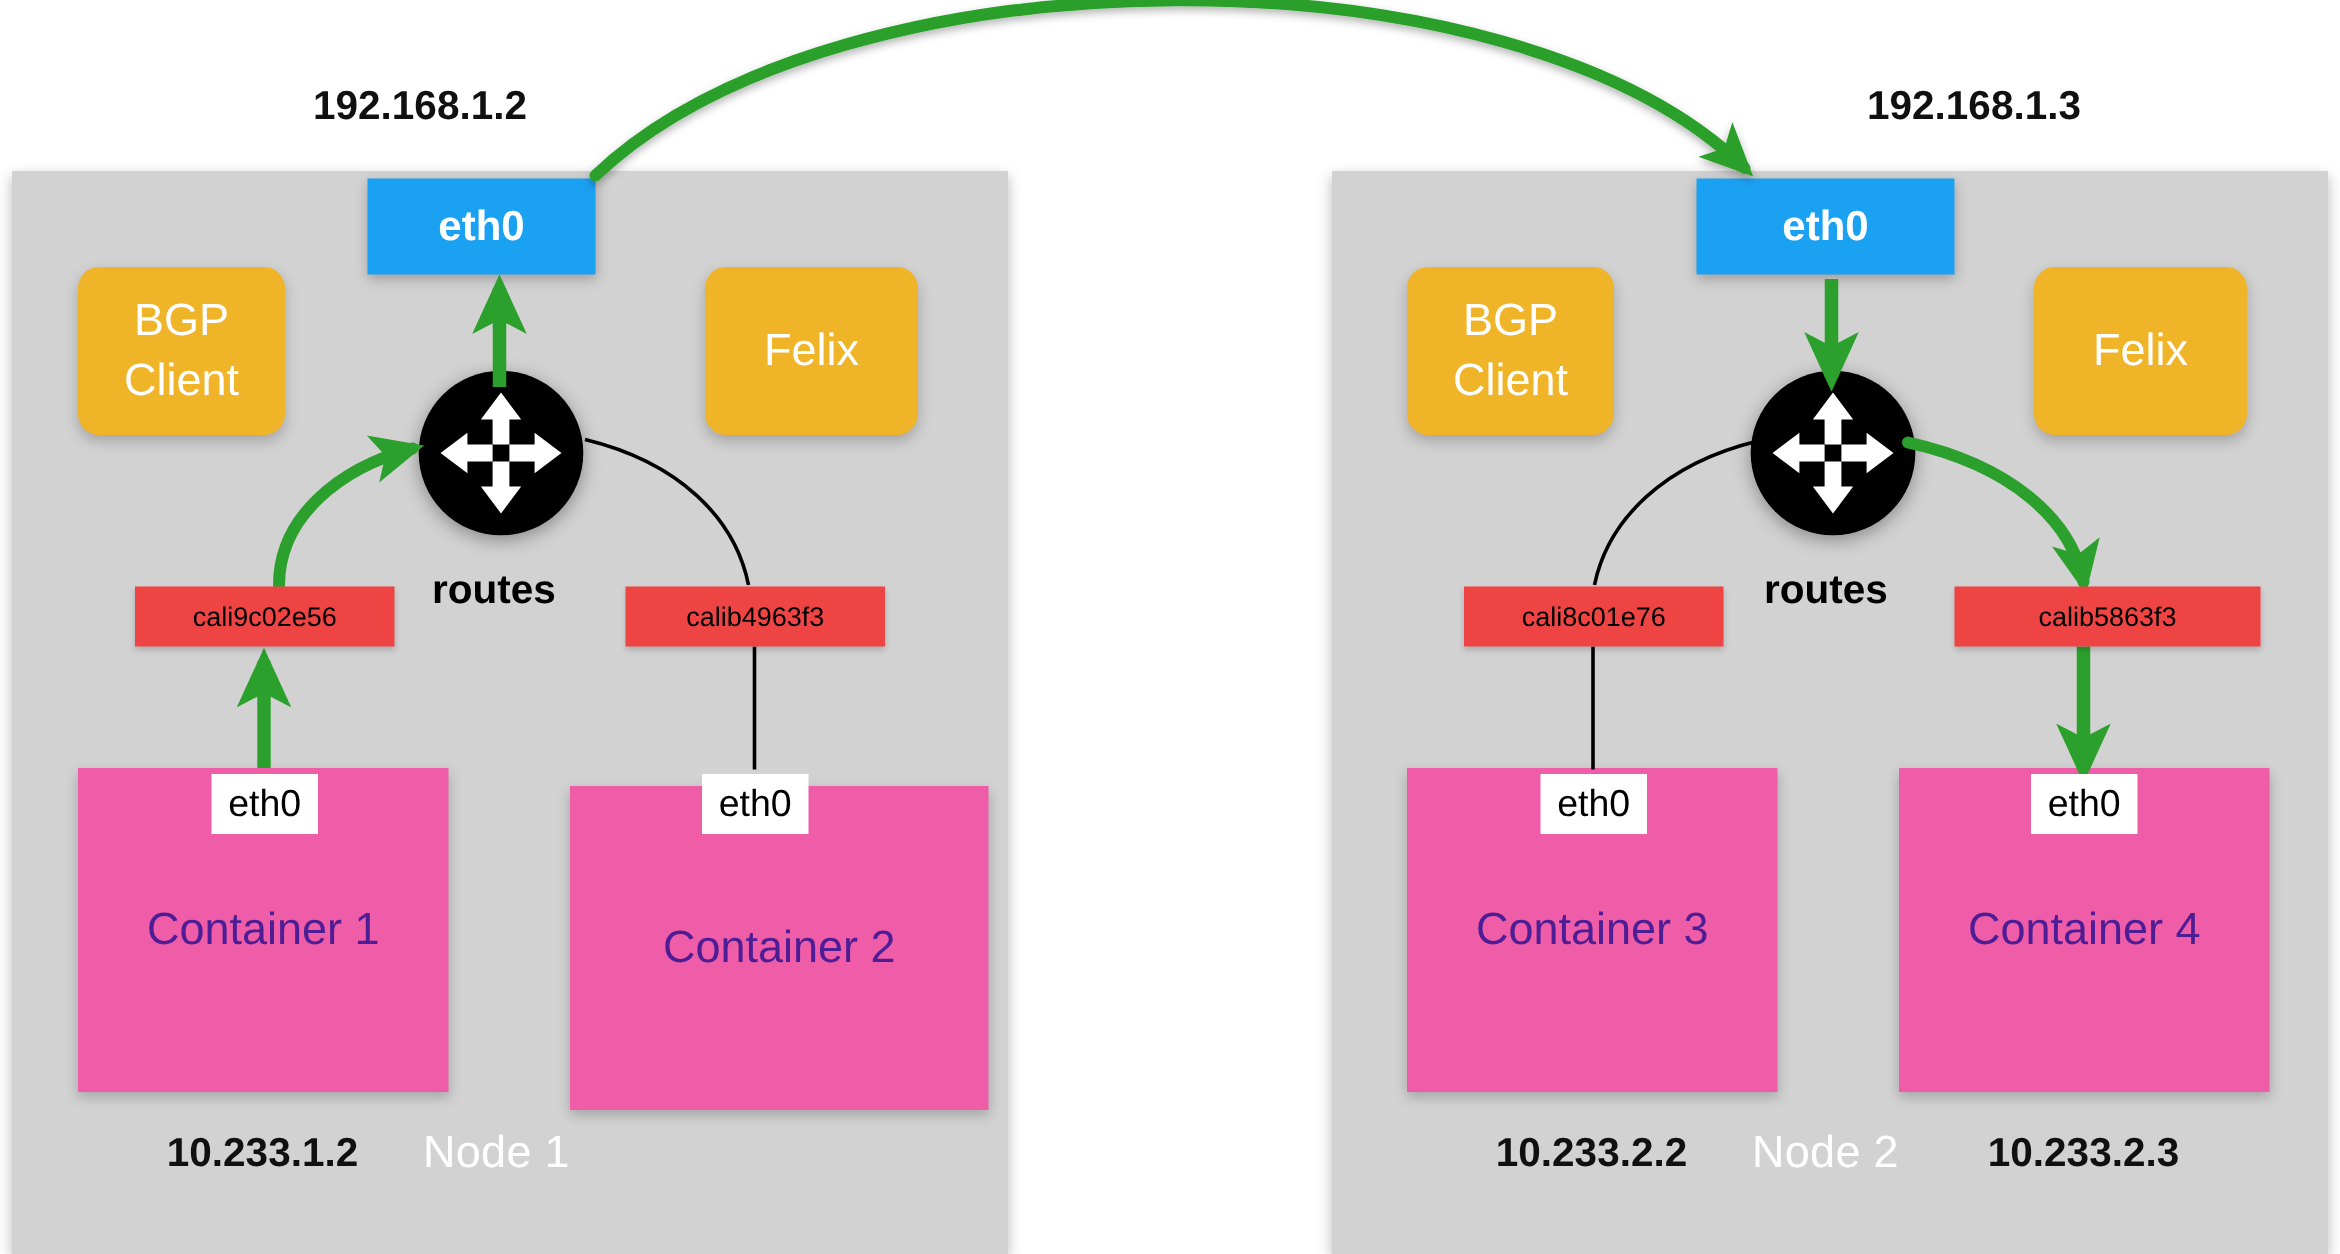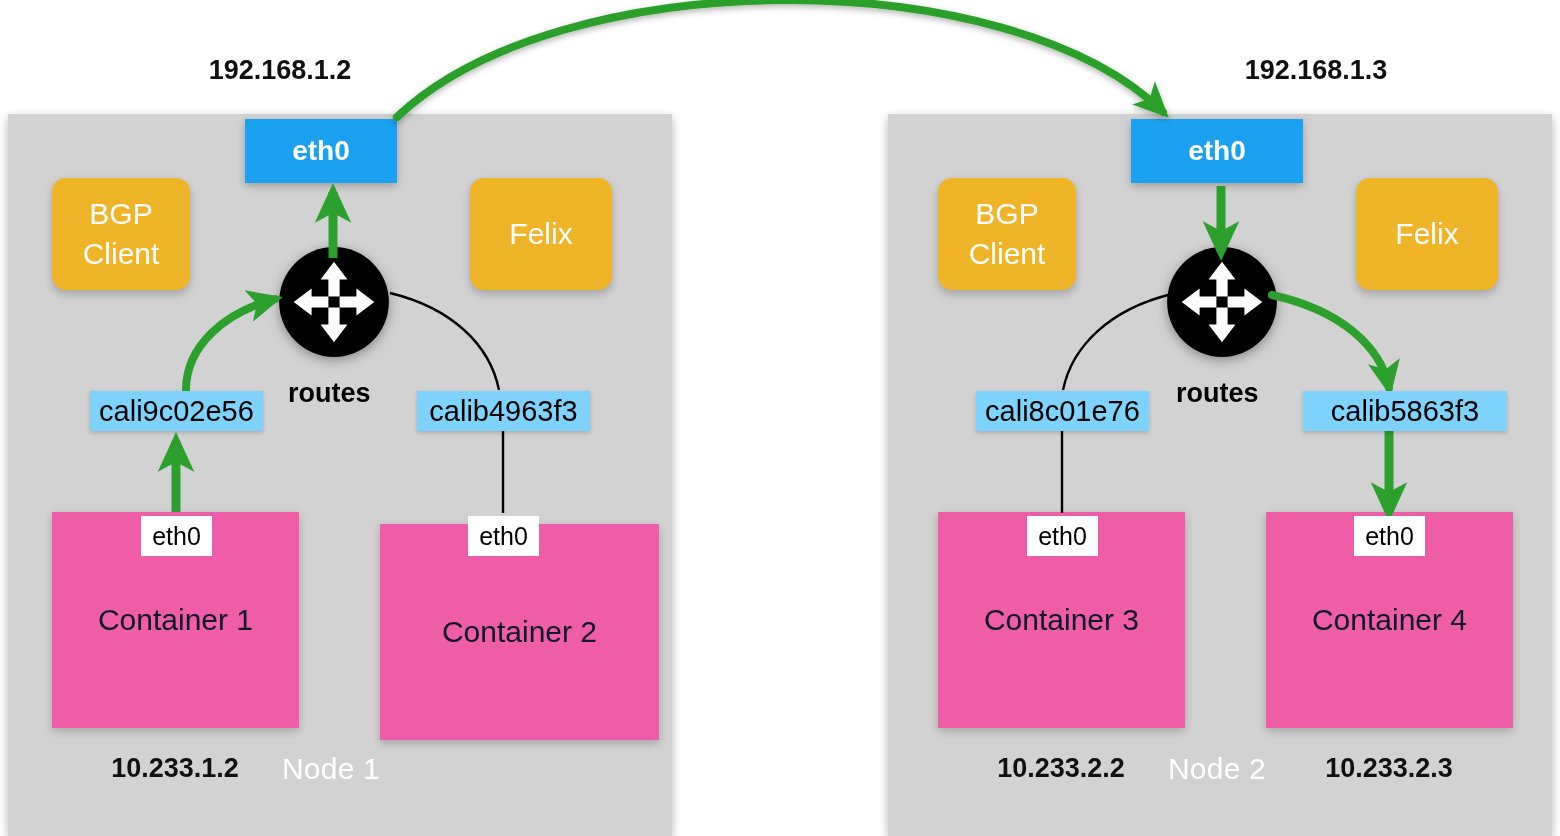--- a/index.html
+++ b/index.html
@@ -74,23 +74,23 @@
     position: absolute;
     font-size: 27px;
     font-weight: 700;
     color: #000000;
     white-space: nowrap;
   }
 
   
   .veth-chip {
     position: absolute;
-    background: #7dd3fc;
+    background: #ef4444;
     color: #000000;
-    font-size: 29px;
+    font-size: 18px;
     display: flex;
     align-items: center;
     justify-content: center;
     white-space: nowrap;
     box-shadow: 0 2px 4px rgba(0,0,0,0.18);
     z-index: 6;
   }
   .ctr-eth0 {
     position: absolute;
     background: #ffffff;
@@ -100,21 +100,21 @@
     align-items: center;
     justify-content: center;
     white-space: nowrap;
     z-index: 6;
   }
 
   
   .container-box {
     position: absolute;
     background: #ef5da8;
-    color: #0f172a;
+    color: #4c1d95;
     font-size: 30px;
     display: flex;
     align-items: center;
     justify-content: center;
     box-shadow: 0 3px 8px rgba(0,0,0,0.22);
   }
 
   
   .ip-label {
     position: absolute;

